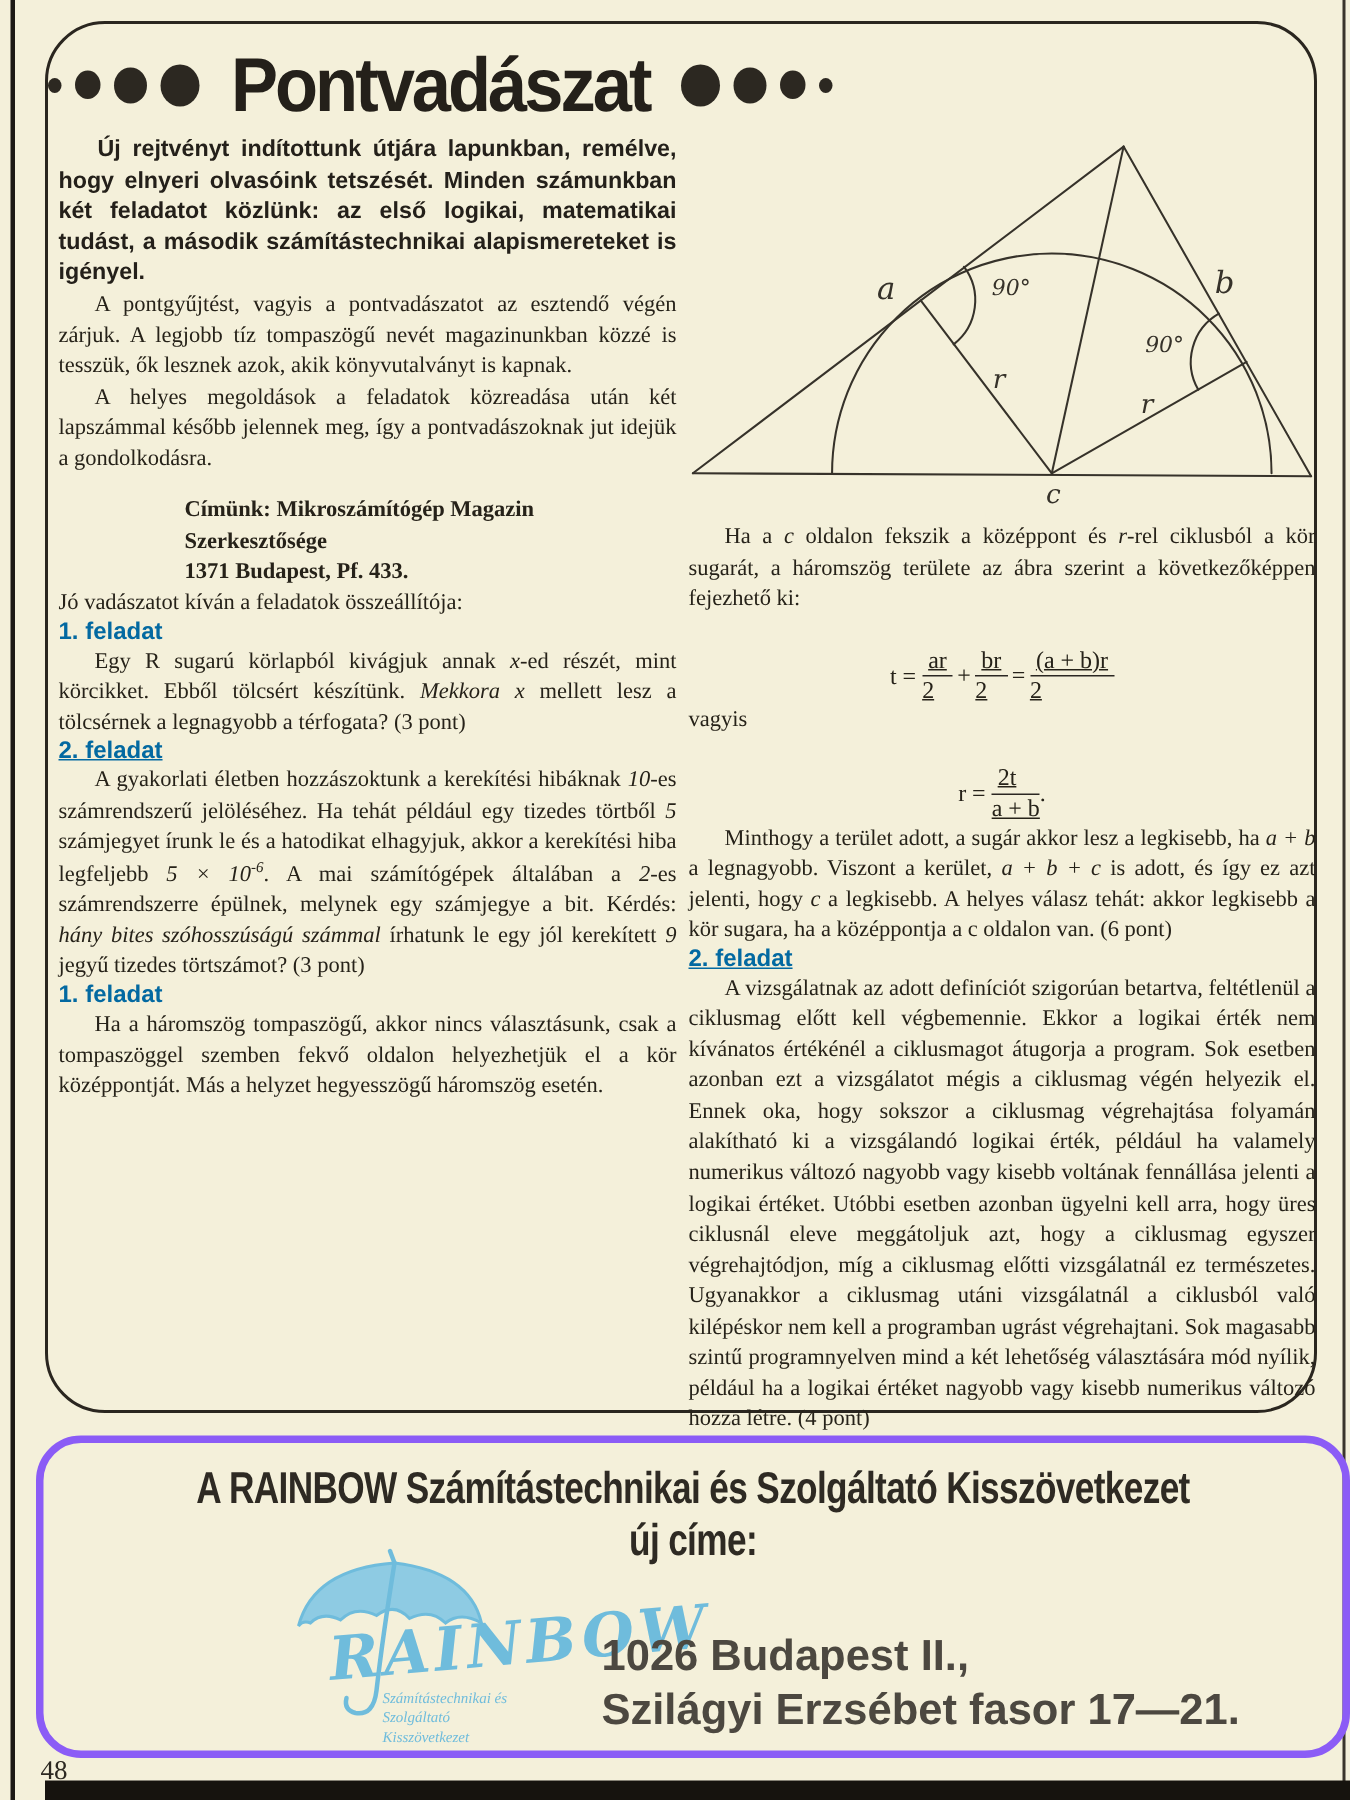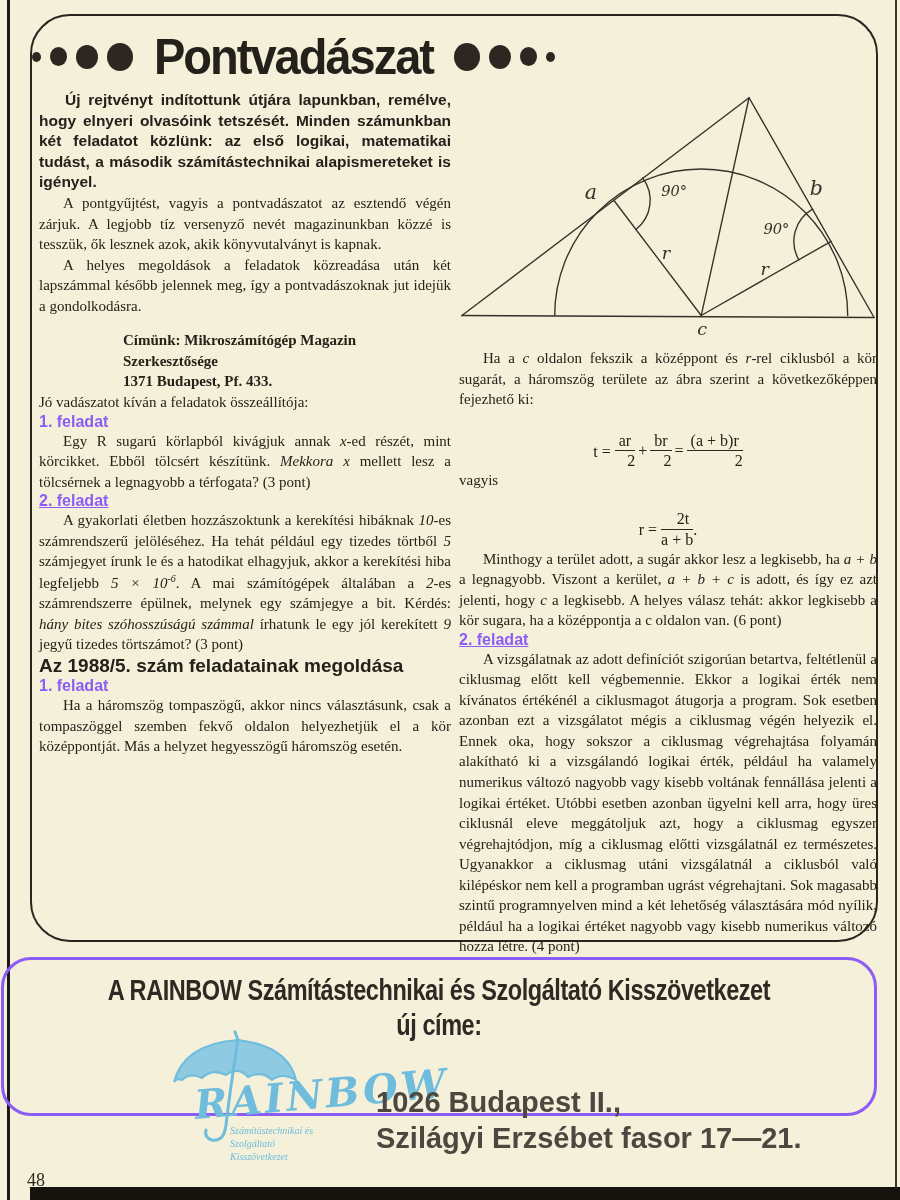--- a/index.html
+++ b/index.html
@@ -36,41 +36,41 @@
 
   p.body { font-size:15px; line-height:1.37; text-align:justify; margin:0; text-indent:24px; }
   p.noindent { text-indent:0; }
   .lead {
     font-family:"Liberation Sans", sans-serif; font-weight:bold;
     font-size:15.5px; line-height:1.33; text-align:justify; margin:0; text-indent:26px;
     color:#24201a;
   }
   .submission { font-weight:bold; font-size:15px; line-height:1.37; margin:14px 0 0 84px; }
   .author { text-align:right; padding-right:16px; font-size:15px; margin:2px 0 0; }
-  h2.task { font-family:"Liberation Sans", sans-serif; font-weight:bold; font-size:16px; margin:0; color:#8b5cf6; }
+  h2.task { font-family:"Liberation Sans", sans-serif; font-weight:bold; font-size:16px; margin:0; color:#0369a1; }
   h2.big  { font-family:"Liberation Sans", sans-serif; font-weight:bold; font-size:19px; margin:0; color:#24201a; }
   .it { font-style:italic; }
   sup { font-size:10px; }
 
   
   .formula { text-align:center; font-size:16px; margin:0; line-height:1.1; }
-  .frac { display:inline-block; vertical-align:-0.62em; text-align:right; }
+  .frac { display:inline-block; vertical-align:-0.62em; text-align:left;text-decoration:underline; }
   .fnum { display:block; border-bottom:1.4px solid #2b2722; padding:0 4px 1px; }
   .fden { display:block; padding-top:1px; }
   .fop { padding:0 3px; }
 
   
   .diagram { display:block; margin:0 0 10px 0; }
   .diagram path, .diagram line { fill:none; stroke:#36322a; stroke-width:1.4; stroke-linecap:round; }
   .diagram text { fill:#36322a; font-family:"DejaVu Serif", serif; font-style:italic; }
 
   
   .ad-box {
-    position:absolute; left:1px; top:957px; width:876px; height:159px;
-    border:3px solid #8b5cf6; border-radius:30px;
+    position:absolute; left:24px; top:957px; width:876px; height:215px;
+    border:5px solid #8b5cf6; border-radius:30px;
   }
   .ad-line1, .ad-line2 {
     text-align:center; font-family:"Liberation Sans", sans-serif; font-weight:bold;
     color:#2e2a23; transform:scale(0.87,1.1); letter-spacing:-0.5px;
   }
   .ad-line1 { font-size:27px; margin-top:15px; }
   .ad-line2 { font-size:27px; margin-top:4px; }
   .ad-logo { position:absolute; left:138px; top:72px; width:250px; height:140px; }
   .umbrella { position:absolute; left:18px; top:-2px; }
   .umbrella path { fill:none; stroke:#6fbcdc; stroke-width:3; stroke-linecap:round; }
@@ -110,36 +110,35 @@
       <span class="dot d4"></span>
       <h1 class="page-title">Pontvadászat</h1>
       <span class="dot d4"></span>
       <span class="dot d3"></span>
       <span class="dot d2"></span>
       <span class="dot d1"></span>
     </div>
 
     <div class="col-left">
       <p class="lead">Új rejtvényt indítottunk útjára lapunkban, remélve, hogy elnyeri olvasóink tetszését. Minden számunkban két feladatot közlünk: az első logikai, matematikai tudást, a második számítástechnikai alapismereteket is igényel.</p>
-      <p class="body mt14">A pontgyűjtést, vagyis a pontvadászatot az esztendő végén zárjuk. A legjobb tíz versenyző nevét magazinunkban közzé is tesszük, ők lesznek azok, akik könyvutalványt is kapnak.</p>
+      <p class="body mt14">A pontgyűjtést, vagyis a pontvadászatot az esztendő végén zárjuk. A legjobb tíz tompaszögű nevét magazinunkban közzé is tesszük, ők lesznek azok, akik könyvutalványt is kapnak.</p>
       <p class="body mt14">A helyes megoldások a feladatok közreadása után két lapszámmal később jelennek meg, így a pontvadászoknak jut idejük a gondolkodásra.</p>
 
       <div class="submission">
         <div>Címünk: Mikroszámítógép Magazin Szerkesztősége</div>
         <div>1371 Budapest, Pf. 433.</div>
       </div>
       <p class="body noindent">Jó vadászatot kíván a feladatok összeállítója:</p>
 
       <h2 class="task mt34">1. feladat</h2>
       <p class="body mt16"><span>Egy R sugarú körlapból kivágjuk annak </span><span class="it">x</span><span>-ed részét, mint körcikket. Ebből tölcsért készítünk. </span><span class="it">Mekkora x</span><span> mellett lesz a tölcsérnek a legnagyobb a térfogata? (3 pont)</span></p>
 
       <h2 class="task mt26">2. feladat</h2>
       <p class="body mt16"><span>A gyakorlati életben hozzászoktunk a kerekítési hibáknak </span><span class="it">10</span><span>-es számrendszerű jelöléséhez. Ha tehát például egy tizedes törtből </span><span class="it">5</span><span> számjegyet írunk le és a hatodikat elhagyjuk, akkor a kerekítési hiba legfeljebb </span><span class="it">5 × 10</span><sup class="it">-6</sup><span>. A mai számítógépek általában a </span><span class="it">2</span><span>-es számrendszerre épülnek, melynek egy számjegye a bit. Kérdés: </span><span class="it">hány bites szóhosszúságú számmal</span><span> írhatunk le egy jól kerekített </span><span class="it">9</span><span> jegyű tizedes törtszámot? (3 pont)</span></p>
 
-      <h2 class="big mt30">Az 1988/5. szám feladatainak megoldása</h2>
       <h2 class="task mt16">1. feladat</h2>
       <p class="body mt16">Ha a háromszög tompaszögű, akkor nincs választásunk, csak a tompaszöggel szemben fekvő oldalon helyezhetjük el a kör középpontját. Más a helyzet hegyesszögű háromszög esetén.</p>
     </div>
 
     <div class="col-right">
       <svg class="diagram" width="418" height="252" viewBox="0 0 428 258">
         <path d="M 3 235 L 425 237"></path>
         <path d="M 3 235 L 297 12"></path>
         <path d="M 297 12 L 425 237"></path>
         <path d="M 248 235 L 297 12"></path>

